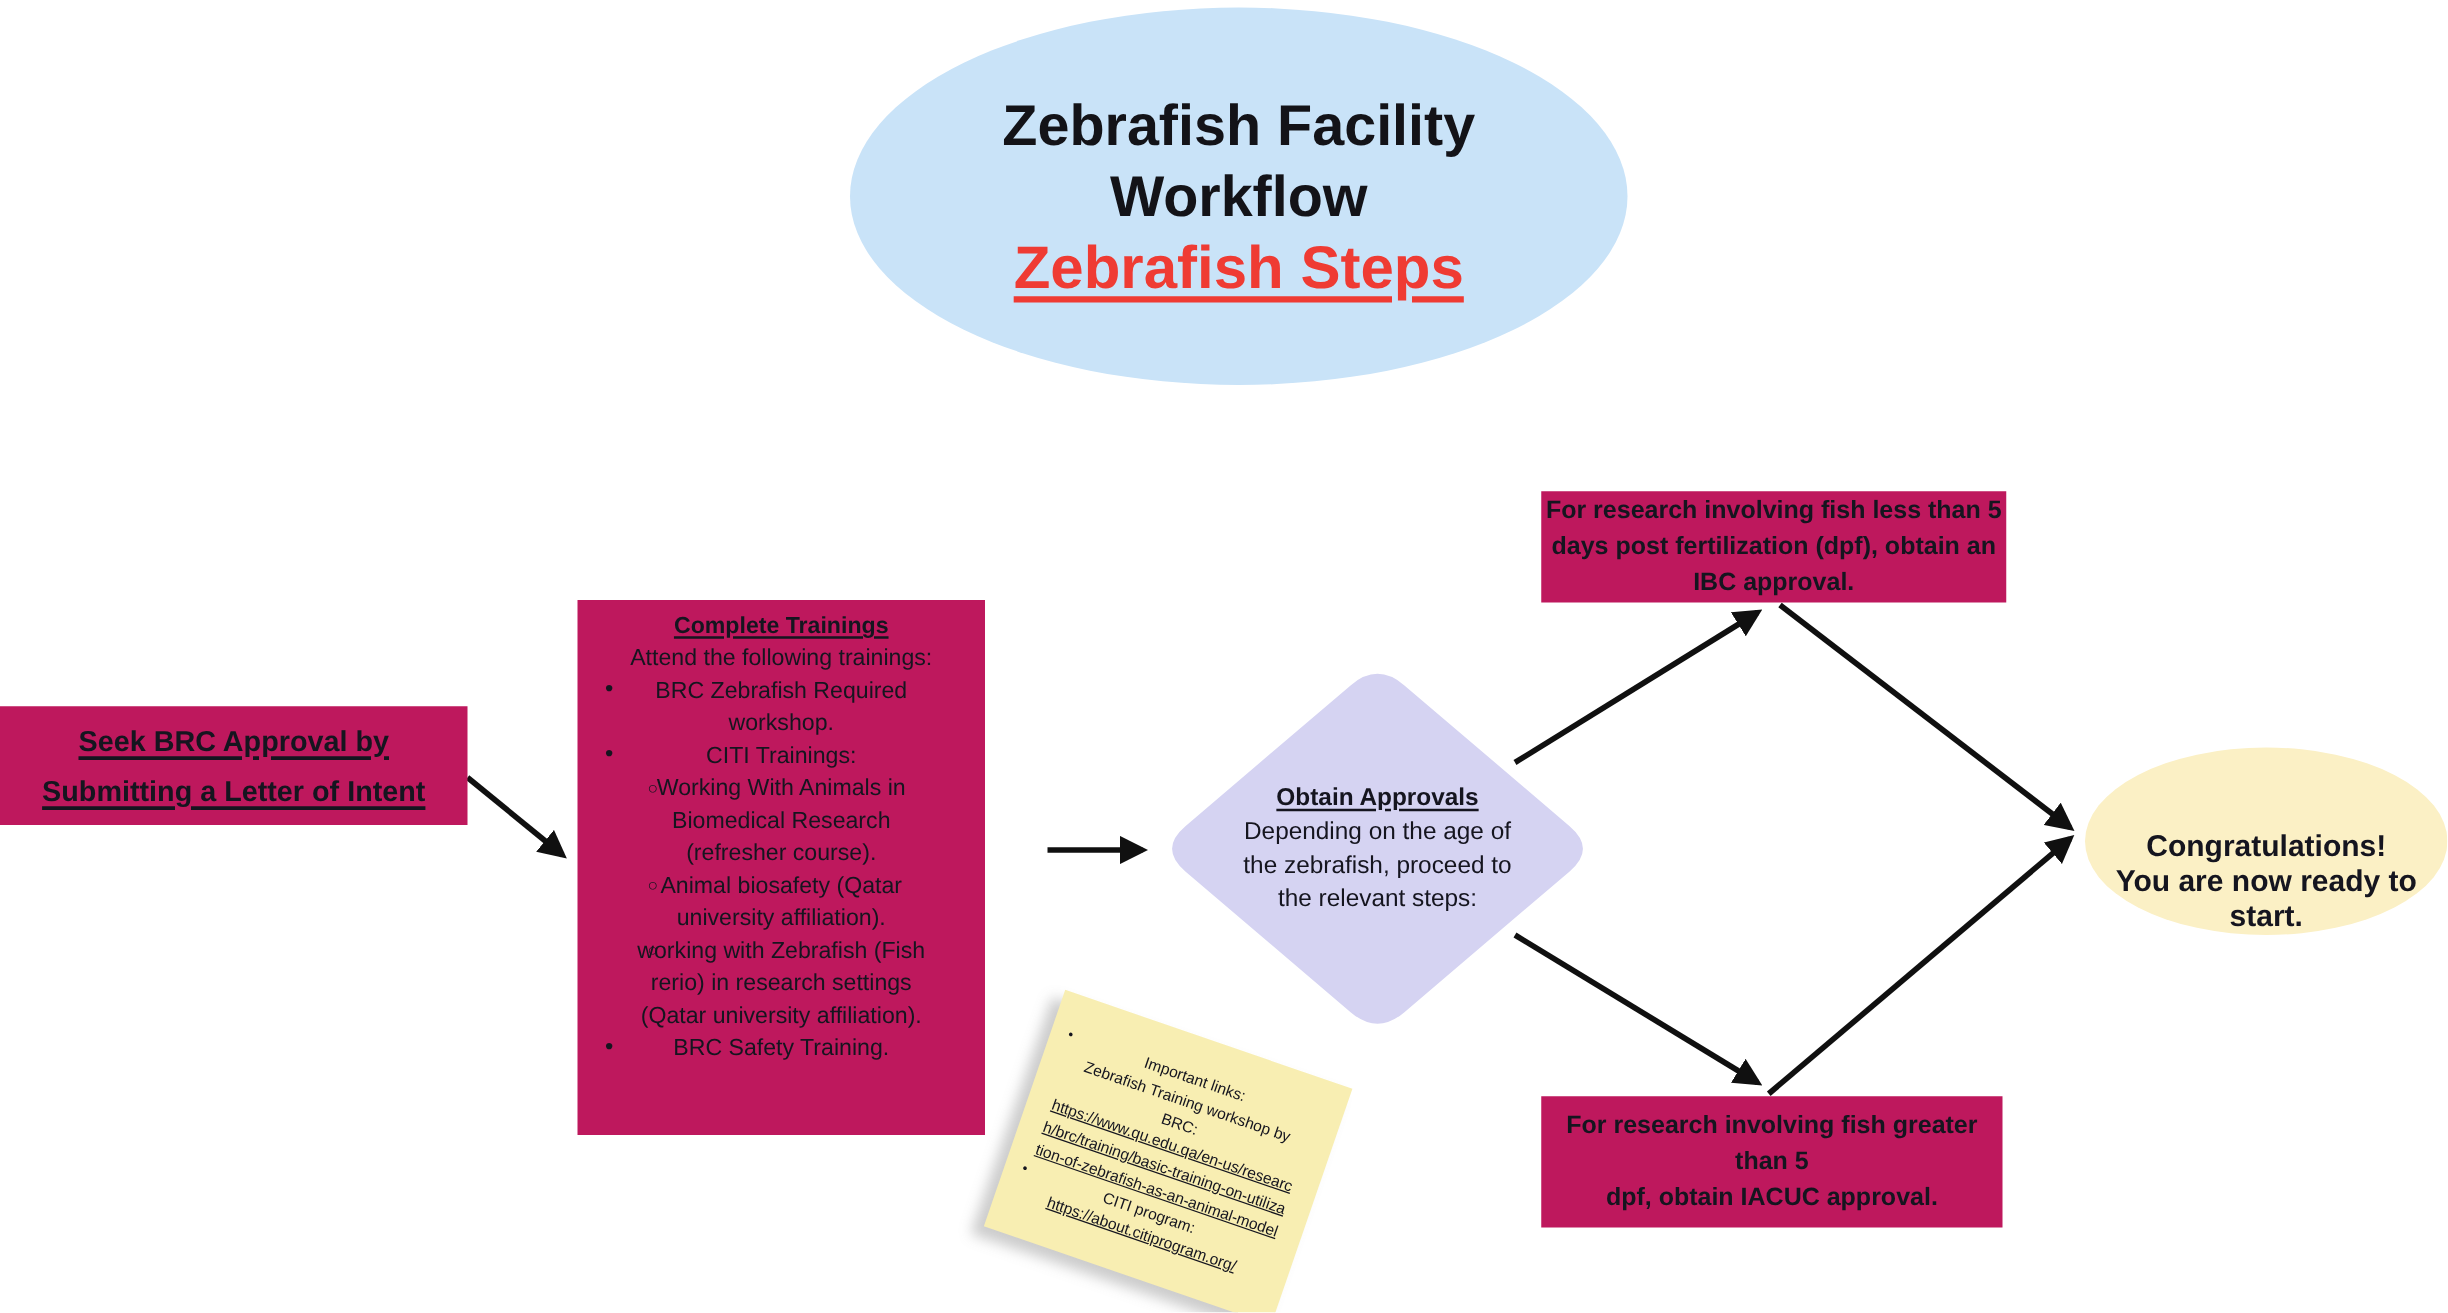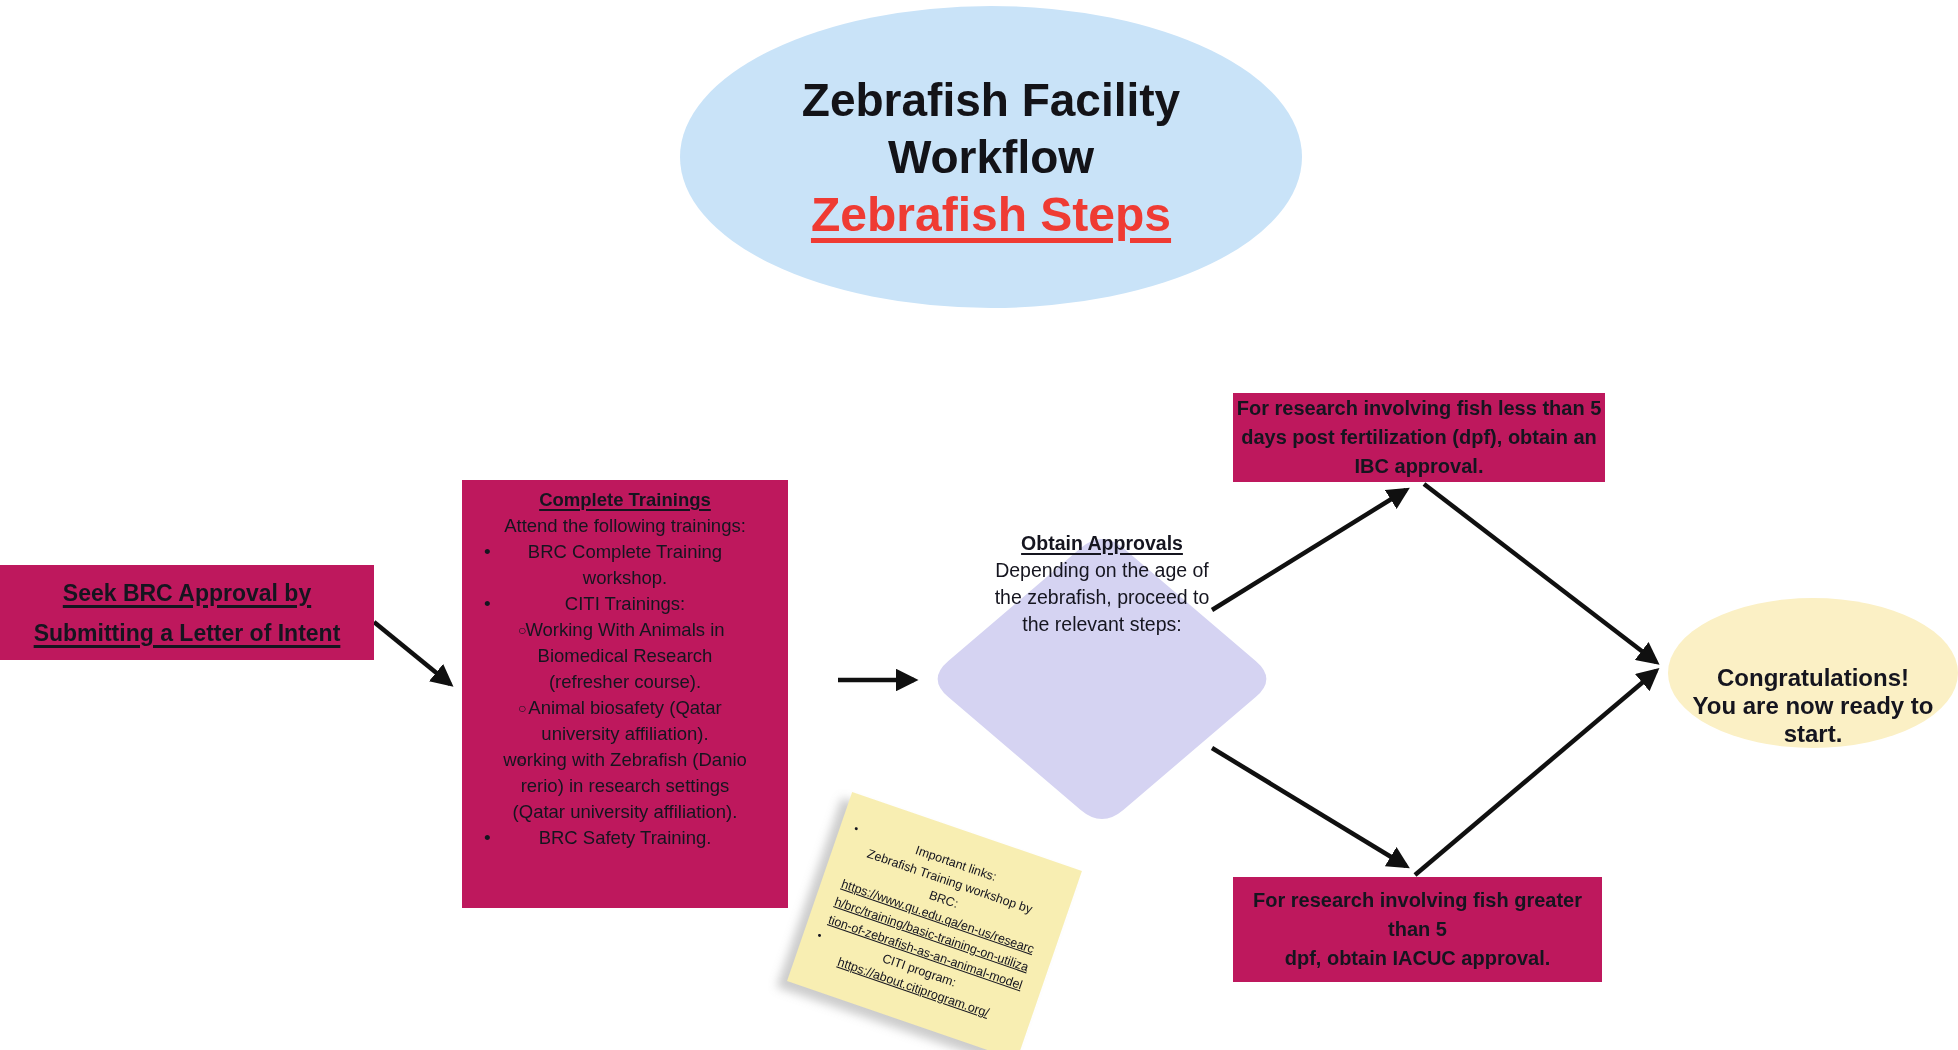--- a/index.html
+++ b/index.html
@@ -44,21 +44,21 @@
   .t-row .txt{display:block;text-align:center;padding:0 34px;}
   .marker{position:absolute;top:0;line-height:26px;}
   .m1{left:22px;font-size:19px;}
   .m2{left:56px;font-size:14px;}
   .m1::before{content:"\2022";}
   .m2::before{content:"\25CB";}
 
   .diamond-wrap{position:absolute;left:927px;top:530px;width:350px;height:298px;}
   .diamond-wrap svg{position:absolute;left:0;top:0;overflow:visible;}
   .diamond-text{
-    position:absolute;inset:0;display:flex;flex-direction:column;align-items:center;
+    position:absolute;inset:0;display:flex;flex-direction:column;align-items:center;justify-content:center;
     text-align:center;font-size:19.5px;line-height:27px;
   }
   .diamond-text .heading{
     font-weight:bold;text-decoration:underline;text-decoration-thickness:2px;text-underline-offset:3px;
   }
 
   .ibc-box{
     left:1233px;top:393px;width:372px;height:89px;
     font-size:20px;font-weight:bold;line-height:29px;
   }
@@ -115,37 +115,37 @@
   <div class="node blue seek-box">
     <span class="txt pre">Seek BRC Approval by
 Submitting a Letter of Intent</span>
   </div>
 
   <div class="node blue trainings-box">
     <span class="heading">Complete Trainings</span>
     <span class="intro">Attend the following trainings:</span>
     <div class="t-row">
       <span class="marker m1"></span>
-      <span class="txt">BRC Complete Training workshop.</span>
+      <span class="txt">BRC Zebrafish Required workshop.</span>
     </div>
     <div class="t-row">
       <span class="marker m1"></span>
       <span class="txt">CITI Trainings:</span>
     </div>
     <div class="t-row">
       <span class="marker m2"></span>
       <span class="txt">Working With Animals in Biomedical Research (refresher course).</span>
     </div>
     <div class="t-row">
       <span class="marker m2"></span>
       <span class="txt">Animal biosafety (Qatar university affiliation).</span>
     </div>
     <div class="t-row">
       <span class="marker m2"></span>
-      <span class="txt">working with Zebrafish (Danio rerio) in research settings (Qatar university affiliation).</span>
+      <span class="txt">working with Zebrafish (Fish rerio) in research settings (Qatar university affiliation).</span>
     </div>
     <div class="t-row">
       <span class="marker m1"></span>
       <span class="txt">BRC Safety Training.</span>
     </div>
   </div>
 
   <div class="diamond-wrap">
     <svg width="350" height="298" viewBox="0 0 350 298">
       <path d="M 153.7,18.1 Q 175,0 196.3,18.1 L 328.7,130.9 Q 350,149 328.7,167.1 L 196.3,279.9 Q 175,298 153.7,279.9 L 21.3,167.1 Q 0,149 21.3,130.9 Z" fill="#d5d3f2"></path>

